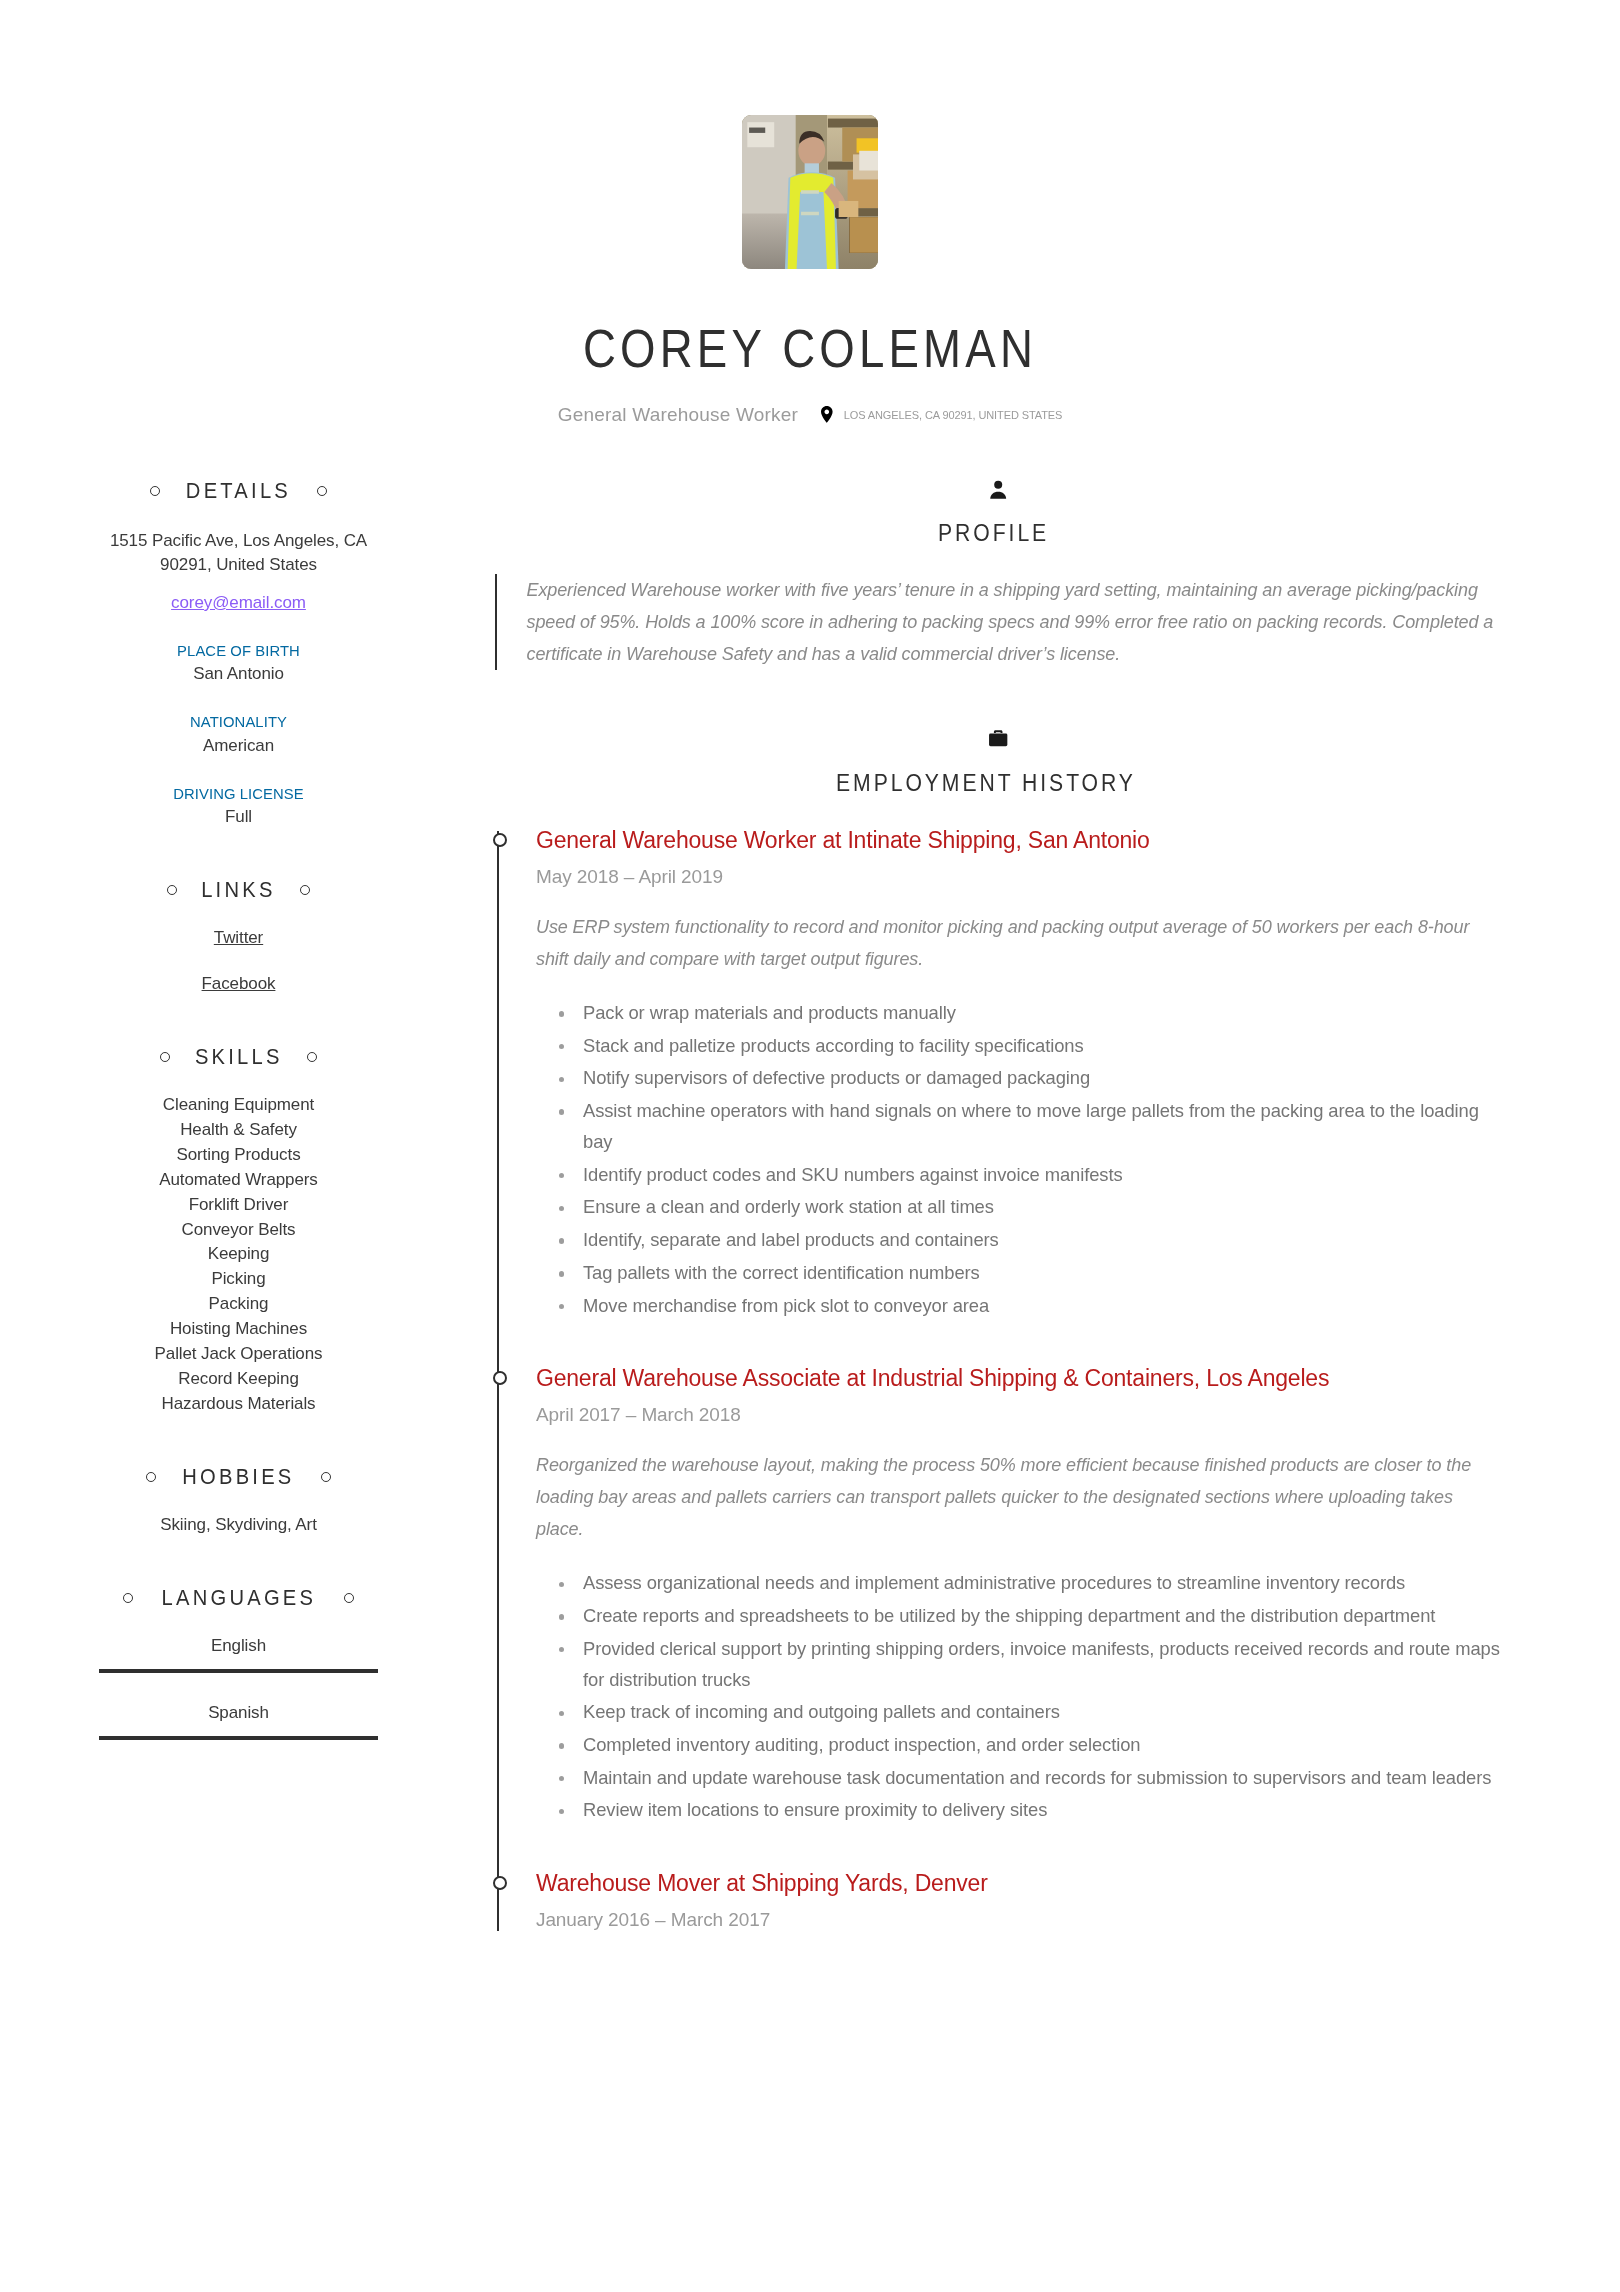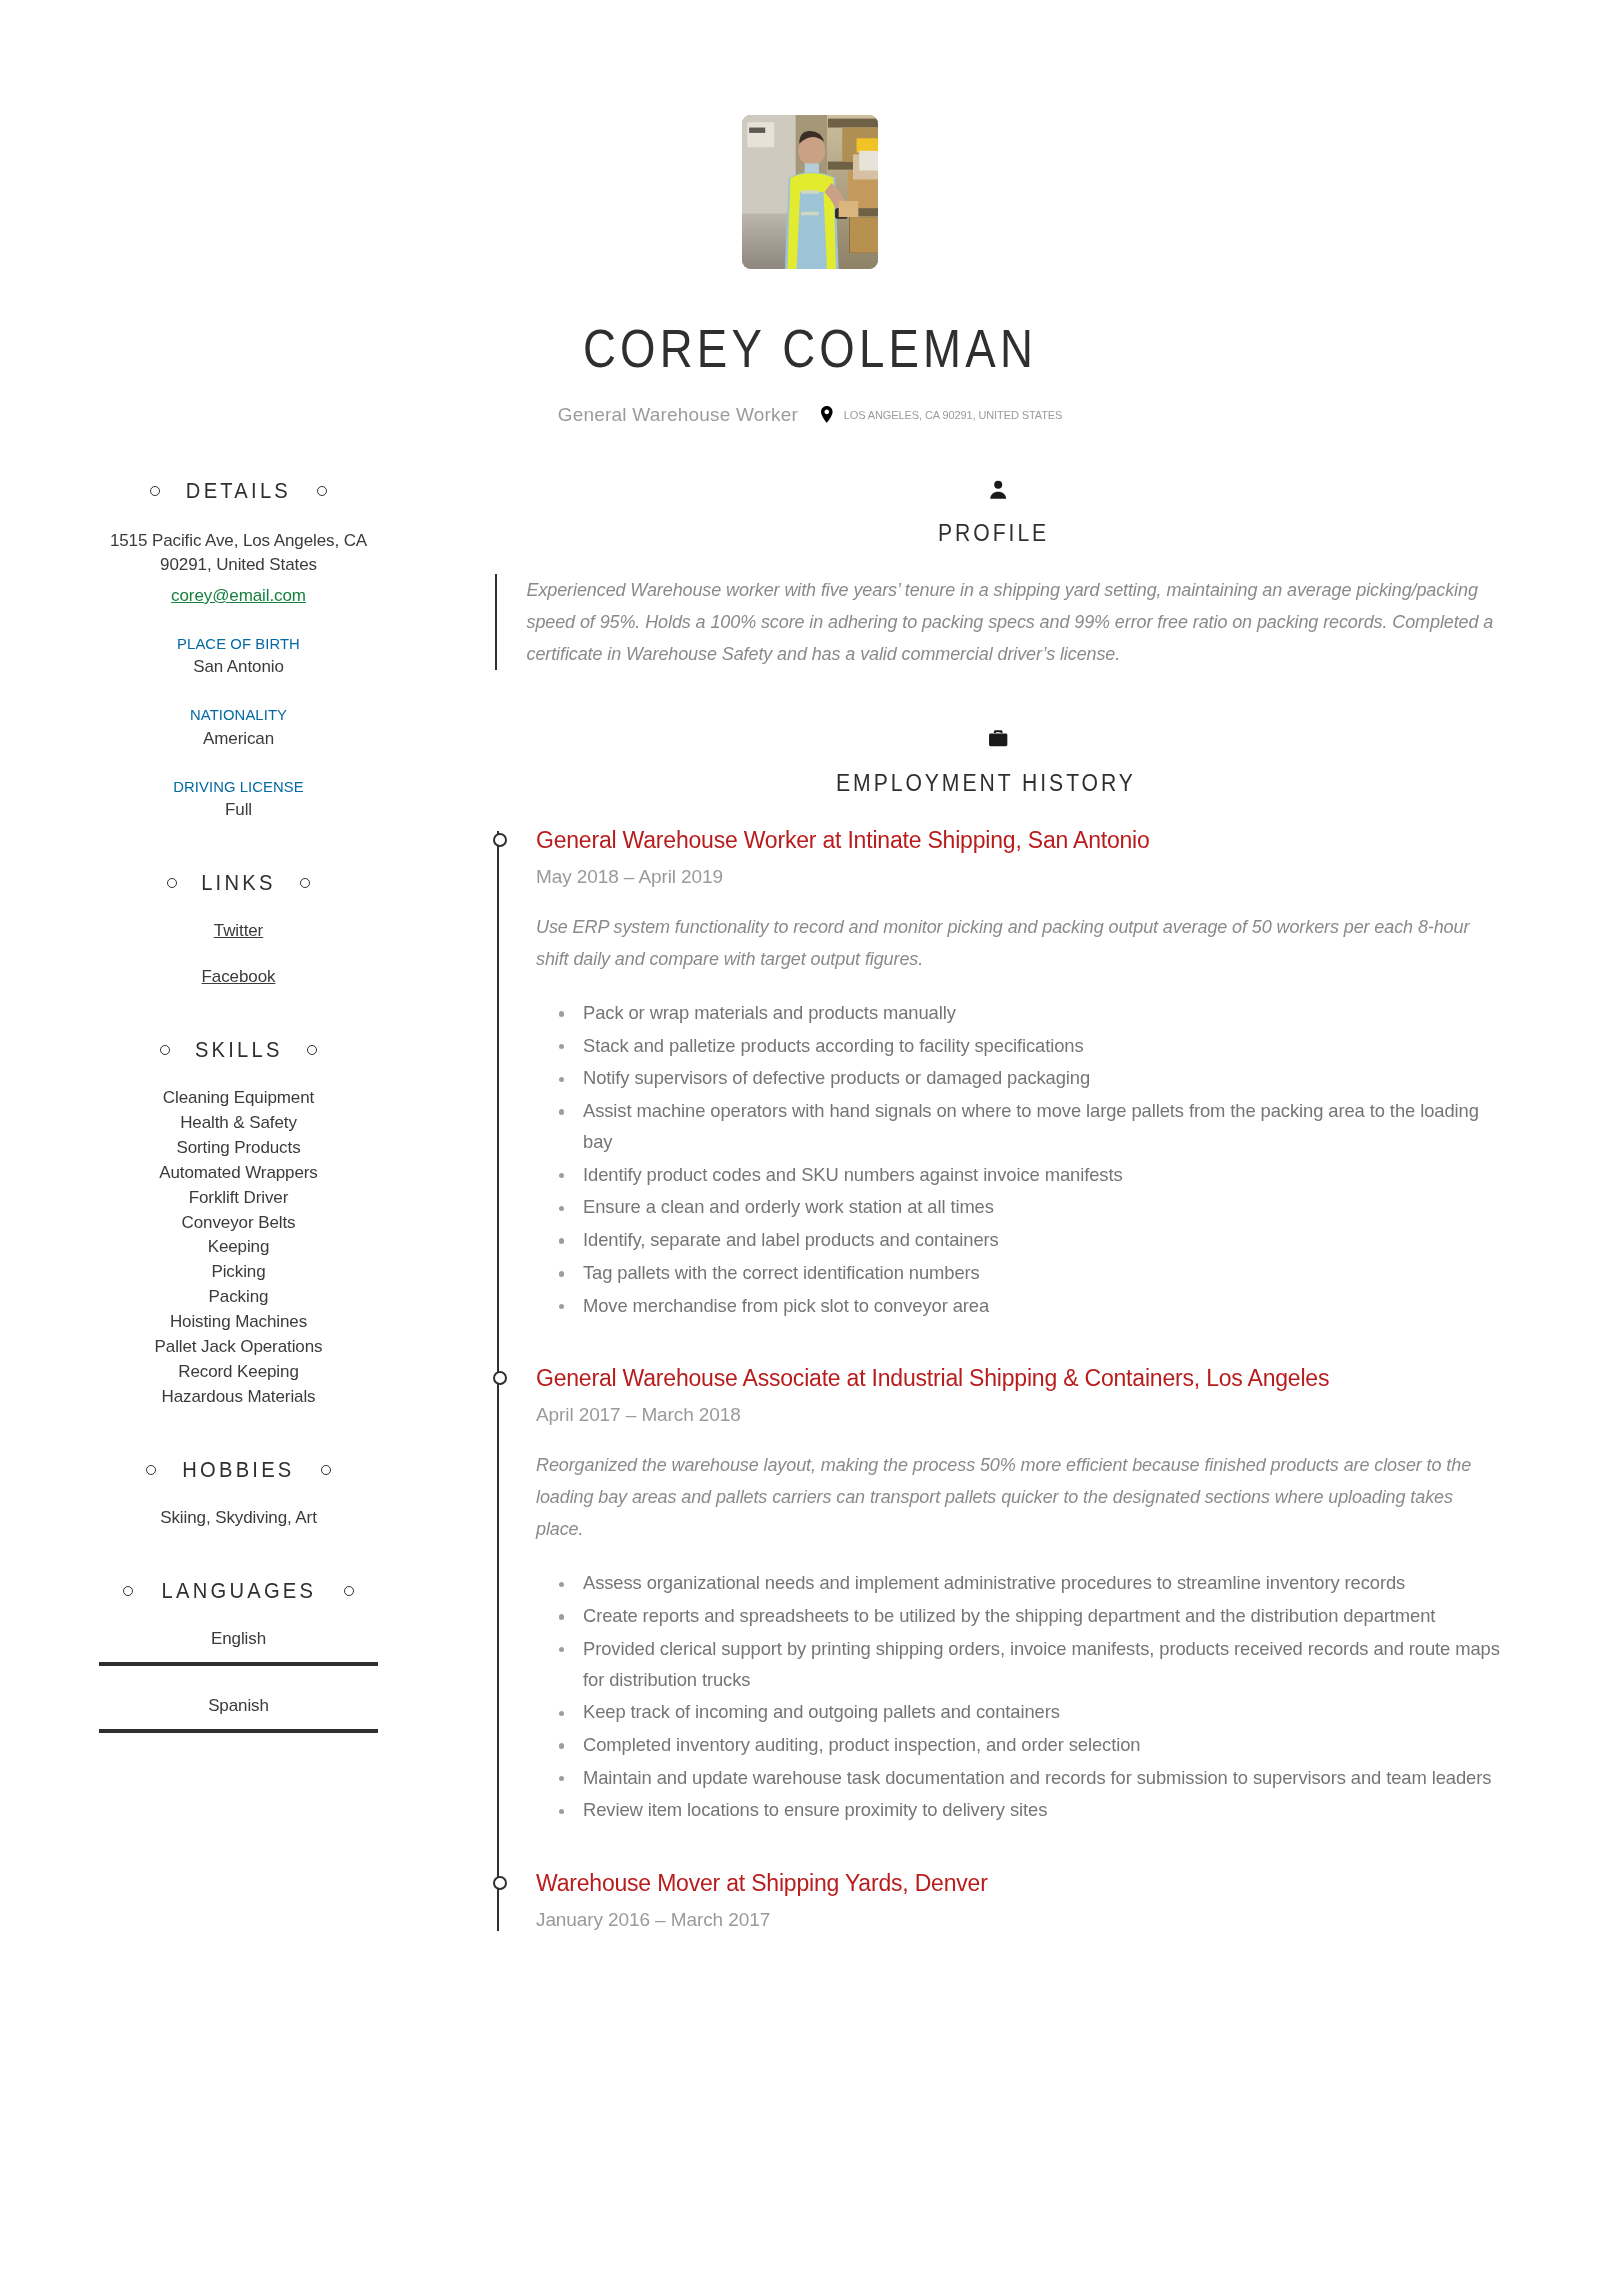--- a/index.html
+++ b/index.html
@@ -121,24 +121,24 @@
 
   .address-line {
     font-size: 17px;
     line-height: 1.42;
     color: #3b3b3b;
     letter-spacing: -0.1px;
   }
   .email-link {
     display: inline-block;
     font-size: 17px;
-    color: #15803d;
+    color: #8b5cf6;
     text-decoration: underline;
     letter-spacing: -0.1px;
-    margin-top: 9px;
+    margin-top: 16px;
   }
 
   .field { margin-top: 30px; }
   .field-label {
     font-size: 14.8px;
     color: #0369a1;
     letter-spacing: 0.1px;
     margin-bottom: 5.4px;
   }
   .field-value {

